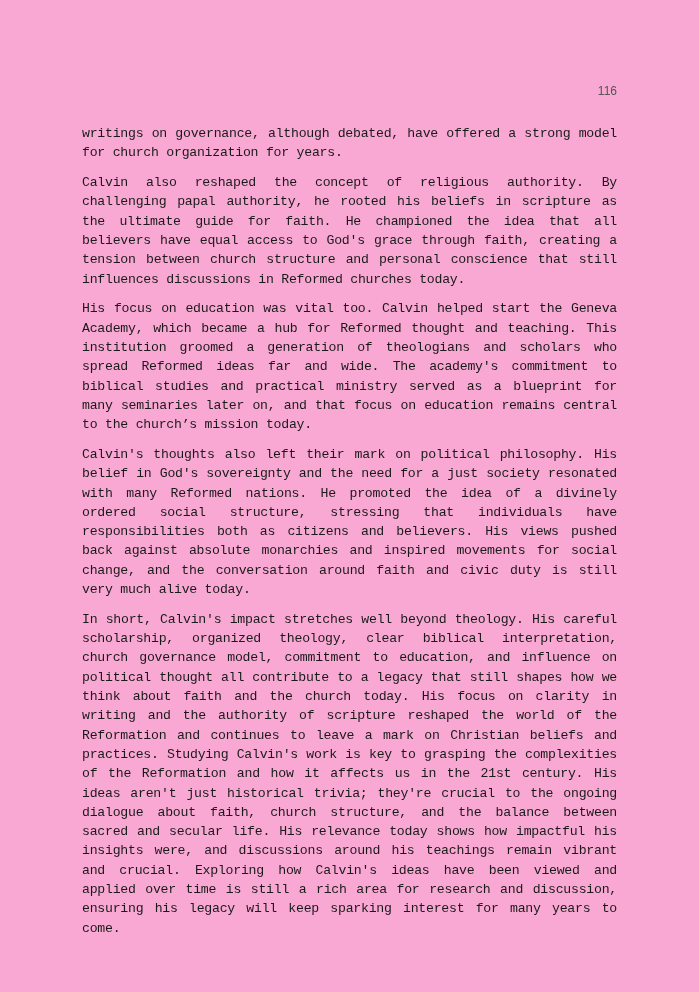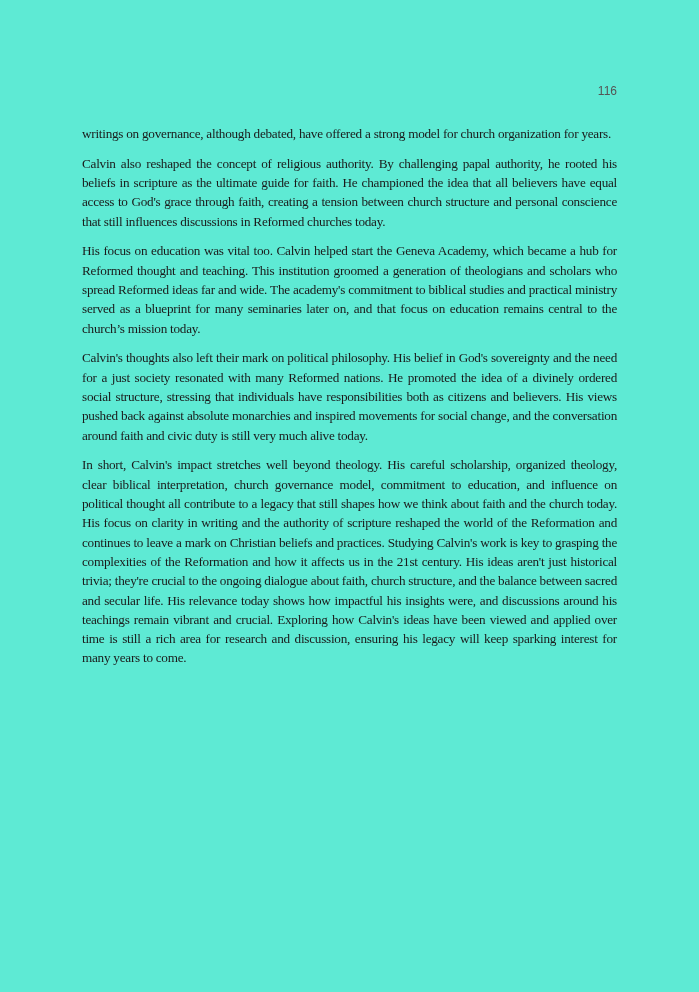--- a/index.html
+++ b/index.html
@@ -11,36 +11,36 @@
       width: 699px;
       height: 992px;
       position: relative;
       overflow: hidden;
     }
     .page {
       position: absolute;
       left: 0; top: 0;
       width: 699px;
       height: 992px;
-      background: #5eead4;
+      background: #f9a8d4;
     }
     .page-number {
       position: absolute;
       top: 84px;
       right: 82px;
       font-family: "Liberation Sans", sans-serif;
       font-size: 12px;
       color: #555555;
     }
     .body-text {
       position: absolute;
       left: 82px;
       top: 124px;
       width: 535px;
-      font-family: Liberation Serif, serif;
+      font-family: Liberation Mono, monospace;
       font-size: 13.2px;
       line-height: 19.3px;
       color: #1a1a1a;
       letter-spacing: -0.25px;
     }
     .body-text p {
       margin: 0 0 10.5px 0;
       text-align: justify;
       hyphens: none;
     }

